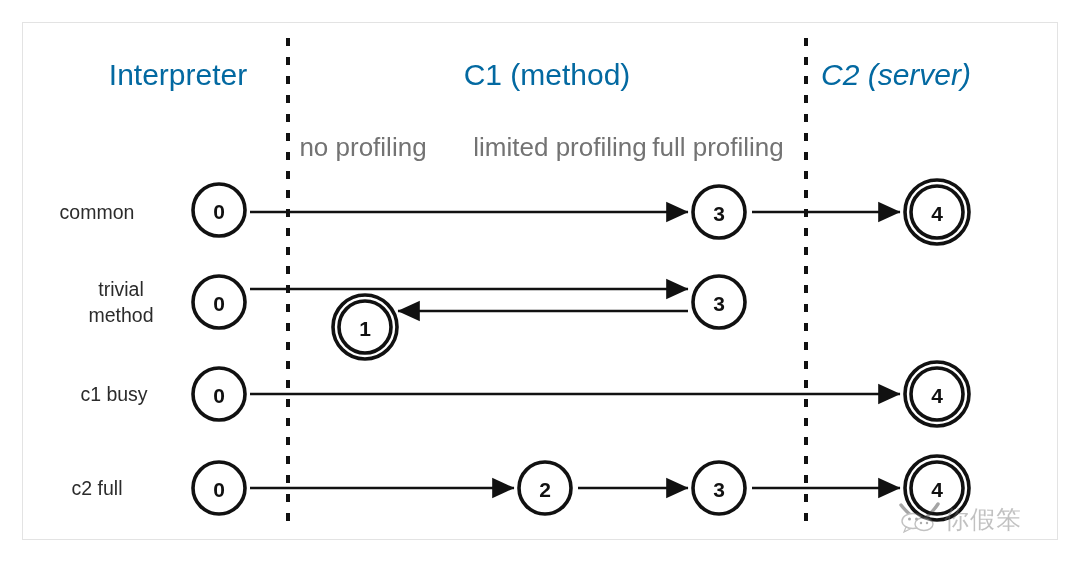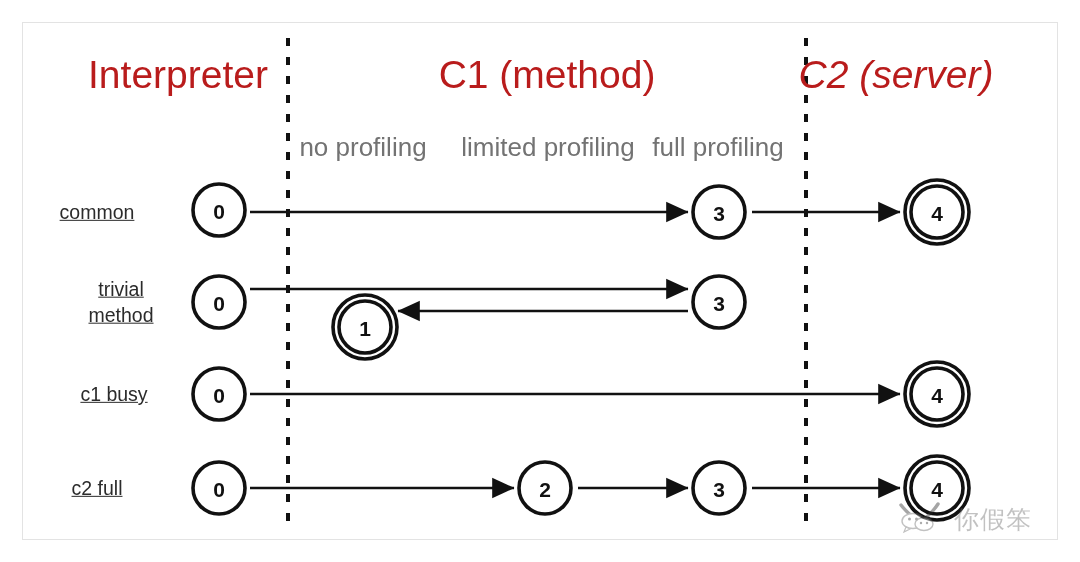--- a/index.html
+++ b/index.html
@@ -32,61 +32,60 @@
   svg.diagram {
     position: absolute;
     left: 0;
     top: 0;
     width: 1080px;
     height: 562px;
     overflow: visible;
   }
   .colhead {
     position: absolute;
-    font-size: 39px;
-    color: #b91c1c;
+    font-size: 30px;
+    color: #0369a1;
     white-space: nowrap;
     transform: translate(-50%, -50%);
     letter-spacing: 0px;
   }
   .subhead {
     position: absolute;
     font-size: 26px;
     color: #737373;
     white-space: nowrap;
     transform: translate(-50%, -50%);
   }
   .rowlabel {
     position: absolute;
     font-size: 19.5px;
     color: #2b2b2b;
     text-align: center;
     line-height: 1.35;
     transform: translate(-50%, -50%);
     white-space: pre-line;
-    text-decoration: underline;
   }
   .nodetext {
     font-family: "Liberation Sans", sans-serif;
     font-size: 21px;
     font-weight: bold;
     fill: #111111;
     text-anchor: middle;
     dominant-baseline: central;
   }
   
   #watermark {
     position: absolute;
     left: 898px;
     top: 498px;
     width: 160px;
     height: 42px;
     display: flex;
     align-items: center;
-    gap: 10px;
+    gap: 0;
     opacity: 0.42;
     pointer-events: none;
   }
   #watermark .wm-text {
     font-size: 25px;
     color: #6e6e6e;
     font-family: "DejaVu Sans", sans-serif;
     letter-spacing: 1px;
     white-space: nowrap;
   }
@@ -177,21 +176,21 @@
       </g>
   </svg>
 
   <div id="col-heads">
       <div class="colhead" style="left: 178px; top: 75px;">Interpreter</div>
       <div class="colhead" style="left: 547px; top: 75px;">C1 (method)</div>
       <div class="colhead" style="left: 896px; top: 75px; font-style: italic;">C2 (server)</div>
     </div>
   <div id="sub-heads">
       <div class="subhead" style="left: 363px; top: 147px;">no profiling</div>
-      <div class="subhead" style="left: 548px; top: 147px; text-align: right;">limited profiling</div>
+      <div class="subhead" style="left: 560px; top: 147px; text-align: right;">limited profiling</div>
       <div class="subhead" style="left: 718px; top: 147px;">full profiling</div>
     </div>
   <div id="row-labels">
       <div class="rowlabel" style="left: 97px; top: 212px;">common</div>
       <div class="rowlabel" style="left: 97px; top: 302px; margin-left: 24px;">trivial
 method</div>
       <div class="rowlabel" style="left: 114px; top: 394px;">c1 busy</div>
       <div class="rowlabel" style="left: 97px; top: 488px;">c2 full</div>
     </div>
 

